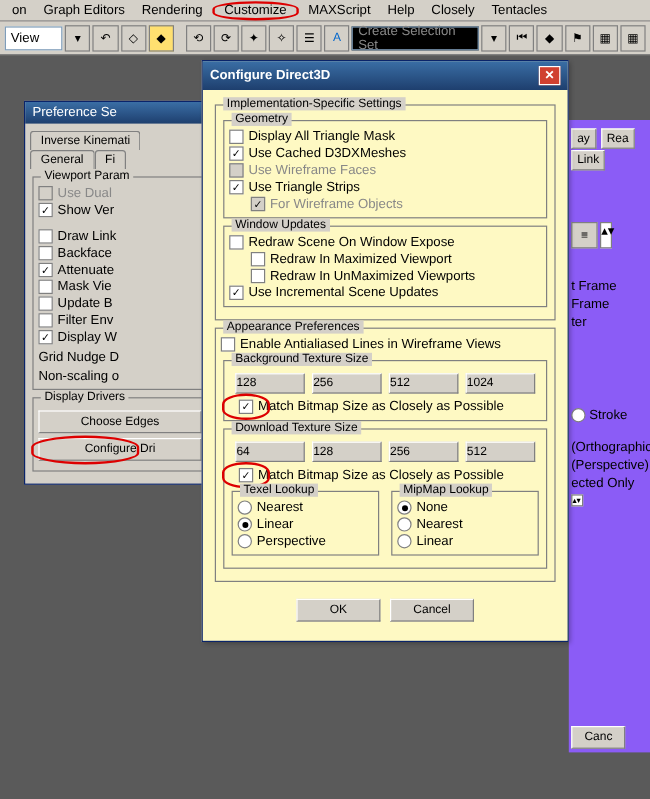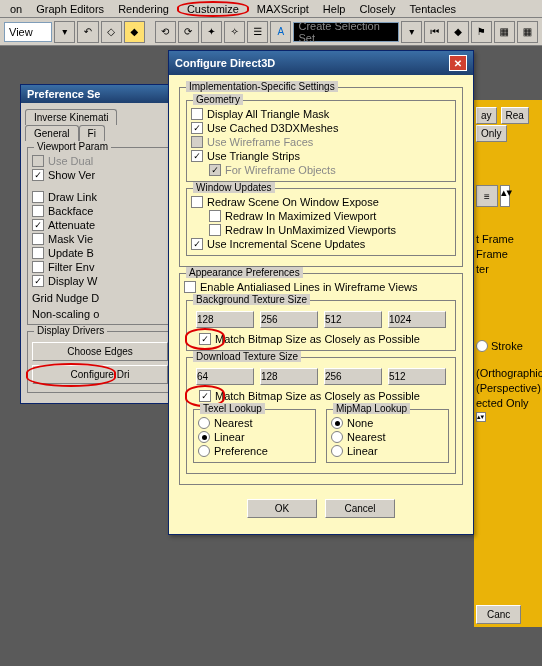--- a/index.html
+++ b/index.html
@@ -6,42 +6,42 @@
 body{background:#a0a098;width:542px;height:666px;overflow:hidden;position:relative}
 .menubar{background:#d4d0c8;height:18px;display:flex;align-items:center;padding:0 4px;gap:2px;border-bottom:1px solid #808080}
 .menubar span{padding:1px 6px;cursor:default}
 .menubar .circled{border:2px solid #d00;border-radius:50%/40%;padding:0 8px}
 .toolbar{background:#d4d0c8;height:28px;display:flex;align-items:center;padding:0 4px;gap:2px;border-bottom:1px solid #808080}
 .tool-btn{width:22px;height:22px;border:1px solid #808080;background:#d4d0c8;display:flex;align-items:center;justify-content:center;font-size:10px}
 .view-dd{background:#fff;border:1px solid #7f9db9;height:20px;width:50px;padding:0 4px;display:flex;align-items:center}
 .sel-set{background:#000000;border:1px solid #7f9db9;height:20px;width:110px;padding:0 4px;display:flex;align-items:center;color:#888}
 .viewport-bg{position:absolute;top:46px;left:0;width:542px;height:620px;background:#5a5a5a}
 .pref-win{position:absolute;top:84px;left:20px;width:160px;background:#d4d0c8;border:1px solid #0a246a}
-.pref-title{background:linear-gradient(#3a6ea5,#1e3f6e);color:#fff;padding:3px 6px;font-weight:bold;font-size:11px}
+.pref-title{background:linear-gradient(#3a6ea5,#1e3f6e);color:#fff;padding:3px 6px;font-weight:normal;font-size:11px}
 .pref-body{padding:4px}
 .tab-row{display:flex;gap:0;margin-bottom:2px}
 .tab{background:#d4d0c8;border:1px solid #808080;border-bottom:none;padding:2px 8px;font-size:10px;border-radius:3px 3px 0 0}
 .tab.back{position:relative;top:2px}
 .fieldset{border:1px solid #808080;margin:6px 2px;padding:6px 4px 4px;position:relative}
 .fieldset>legend{position:absolute;top:-7px;left:6px;background:#d4d0c8;padding:0 3px;font-size:10px}
 .chk-row{display:flex;align-items:center;gap:4px;padding:1px 0;font-size:10px}
 .chk{width:12px;height:12px;border:1px solid #808080;background:#fff;display:flex;align-items:center;justify-content:center;font-size:9px}
 .chk.on::after{content:"✓";color:#000}
 .chk.dis{background:#d4d0c8}
 .btn{background:#d4d0c8;border:1px solid #808080;border-top-color:#fff;border-left-color:#fff;padding:3px 10px;font-size:10px;cursor:default}
 .d3d-win{position:absolute;top:50px;left:168px;width:306px;background:#fef9c3;border:1px solid #0a246a;box-shadow:2px 2px 4px rgba(0,0,0,.3)}
 .d3d-title{background:linear-gradient(#3a6ea5,#1e3f6e);color:#fff;padding:4px 6px;font-weight:bold;font-size:12px;display:flex;justify-content:space-between;align-items:center}
 .close-x{background:#d04030;color:#fff;width:18px;height:16px;display:flex;align-items:center;justify-content:center;border:1px solid #fff;font-weight:bold;font-size:10px}
 .d3d-body{padding:6px 8px}
 .sz-row{display:flex;gap:6px;justify-content:center;margin:4px 0}
 .sz-btn{background:#d4d0c8;border:1px solid #808080;border-top-color:#fff;border-left-color:#fff;width:58px;text-align:left;padding:2px 0;font-size:10px}
 .radio{width:12px;height:12px;border:1px solid #808080;background:#fff;border-radius:50%;display:flex;align-items:center;justify-content:center}
 .radio.on::after{content:"";width:5px;height:5px;background:#000;border-radius:50%}
 .red-oval{position:absolute;border:2px solid #d00;border-radius:50%/40%;pointer-events:none}
-.right-panel{position:absolute;top:100px;right:0;width:68px;background:#eab308;padding:4px 2px;font-size:10px}
+.right-panel{position:absolute;top:100px;right:0;width:68px;background:#8b5cf6;padding:4px 2px;font-size:10px}
 .right-panel .row{margin:3px 0}
 .right-panel .rad-row{display:flex;align-items:center;gap:3px;margin:2px 0}
 .dis{color:#888}
 .two-col{display:flex;gap:6px}
 .two-col>.fieldset{flex:1}
 .ok-row{display:flex;gap:8px;justify-content:center;padding:8px 0 10px}
 .ok-row .btn{width:70px;text-align:center}
 .circled-row{position:relative}
 </style>
 </head>
@@ -80,21 +80,21 @@
   <div class="tool-btn">▦</div>
 </div>
 
 <div class="viewport-bg"></div>
 
 <div class="right-panel">
   <div class="row" style="display:flex;gap:4px">
       <span class="btn" style="padding:2px 4px">ay</span>
       <span class="btn" style="padding:2px 4px">Rea</span>
     </div>
-  <div class="row"><span class="btn" style="padding:2px 4px">Only</span></div>
+  <div class="row"><span class="btn" style="padding:2px 4px">Link</span></div>
   <div style="height:40px"></div>
   <div class="row" style="display:flex;gap:2px">
       <div class="tool-btn">≡</div>
       <div style="width:10px;border:1px solid #808080;background:#fff">▴▾</div>
     </div>
   <div style="height:20px"></div>
   <div class="row">t Frame</div>
   <div class="row">Frame</div>
   <div class="row">ter</div>
   <div style="height:60px"></div>
@@ -269,21 +269,21 @@
             <div class="chk-row">
                 <div class="radio"></div>
                 <span>Nearest</span>
               </div>
             <div class="chk-row">
                 <div class="radio on"></div>
                 <span>Linear</span>
               </div>
             <div class="chk-row">
                 <div class="radio"></div>
-                <span>Preference</span>
+                <span>Perspective</span>
               </div>
           </div>
           <div class="fieldset">
             <legend>MipMap Lookup</legend>
             <div class="chk-row">
                 <div class="radio on"></div>
                 <span>None</span>
               </div>
             <div class="chk-row">
                 <div class="radio"></div>

